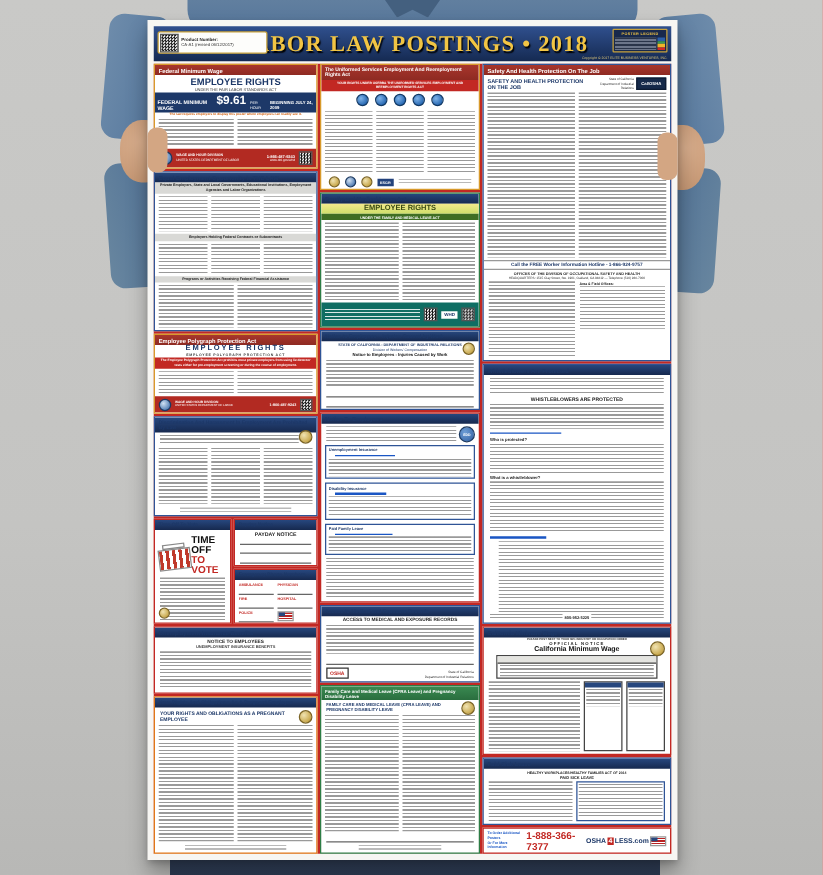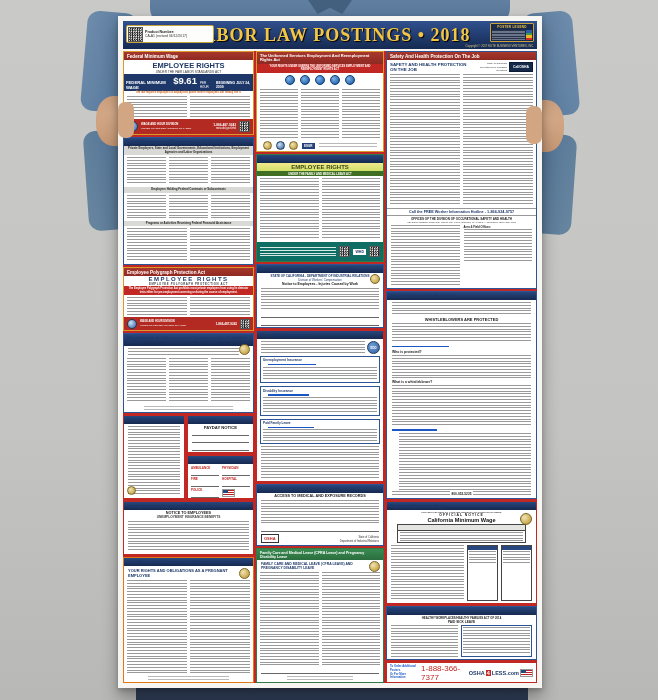--- a/index.html
+++ b/index.html
@@ -225,20 +225,31 @@
           <div class="tl"></div>
             <div class="tl"></div>
             <div class="tl"></div>
         </div>
         <div class="tl lite" style="height:4px;margin:1px 20px 2px 20px;flex:none;"></div>
       </div>
 
       <div style="height:84px;display:flex;gap:2px;flex:none;">
         <div class="sec b-red" style="width:62px;">
           <div class="bar navy" style="font-size:4px;">Time Off To Vote</div>
+          <div style="display:flex;align-items:flex-start;flex:none;">
+            <div class="ballot">
+              <div class="lid"></div>
+                <div class="slot"></div>
+                <div class="bbody"></div>
+            </div>
+            <div style="margin-top:4px;">
+              <div style="font-size:8px;font-weight:900;color:#111;line-height:1;">TIME OFF</div>
+              <div style="font-size:8px;font-weight:900;color:#c22823;line-height:1;">TO VOTE</div>
+            </div>
+          </div>
           <div class="tl" style="flex:1;margin:2px 4px;"></div>
           <div class="seal" style="position:absolute;left:3px;bottom:3px;width:7px;height:7px;"></div>
         </div>
         <div style="flex:1;display:flex;flex-direction:column;gap:2px;">
           <div class="sec b-red" style="height:38px;">
             <div class="bar navy" style="font-size:4px;">Payday Notice</div>
             <div class="centered" style="font-size:4.2px;font-weight:bold;color:#222;margin-top:1px;">PAYDAY NOTICE</div>
             <div class="fline"></div>
               <div class="fline"></div>
               <div class="fline"></div>
@@ -469,21 +480,21 @@
               <div class="tl" style="height:100%;"></div>
             </div>
         </div>
       </div>
 
       <div class="sec b-red" style="flex:1;flex-direction:row;align-items:center;justify-content:space-between;padding:1px 3px;">
         <div style="line-height:1.3;">
           <div style="font-size:2.8px;color:#1a56c4;font-weight:bold;">To Order Additional Posters</div>
           <div style="font-size:2.8px;color:#1a56c4;font-weight:bold;">Or For More Information</div>
         </div>
-        <div style="font-size:8px;font-weight:normal;color:#c22823;">1-888-366-7377</div>
+        <div style="font-size:8px;font-weight:bold;color:#c22823;">1-888-366-7377</div>
         <div style="display:flex;align-items:center;gap:1px;">
           <span style="font-size:5.5px;font-weight:900;color:#1d3868;">OSHA</span>
           <span style="font-size:5.5px;font-weight:900;color:#fff;background:#c22823;padding:0 1px;">4</span>
           <span style="font-size:5.5px;font-weight:900;color:#1d3868;">LESS.com</span>
           <span class="flagchip"></span>
         </div>
       </div>
     </div>
   </div>
 </div>

